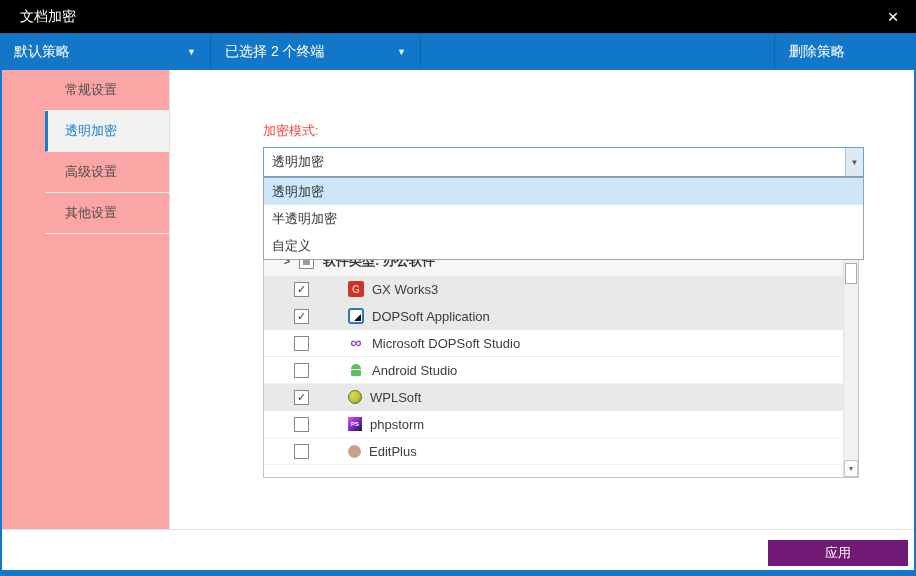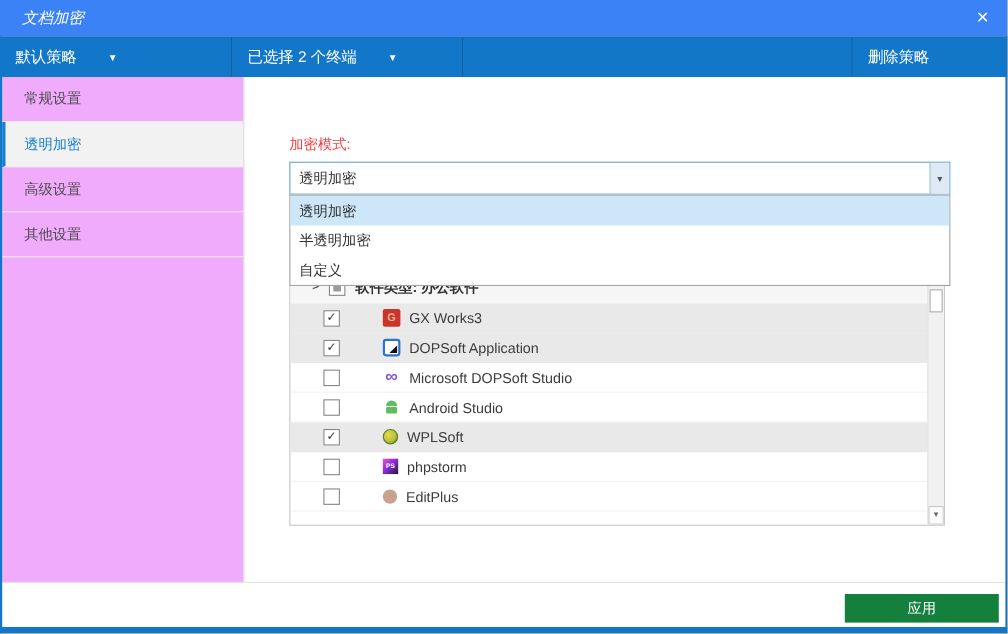--- a/index.html
+++ b/index.html
@@ -1,39 +1,39 @@
 <!DOCTYPE html>
 <html><head>
 <meta charset="utf-8">
 <style>
   html,body{margin:0;padding:0;background:#888;}
   #window{position:relative;width:916px;height:576px;background:#fff;overflow:hidden;
     font-family:"Liberation Sans","DejaVu Sans",sans-serif;}
   
-  .titlebar{position:absolute;left:0;top:0;width:916px;height:33px;background:#3b82f6;
-    display:flex;align-items:center;box-sizing:border-box;padding-left:20px;font-style:italic;}
+  .titlebar{position:absolute;left:0;top:0;width:916px;height:33px;background:#000000;
+    display:flex;align-items:center;box-sizing:border-box;padding-left:20px;}
   .title{color:#fff;font-size:14px;}
   .close-btn{position:absolute;right:10px;top:4px;width:26px;height:25px;color:#fff;
     font-size:19px;display:flex;align-items:center;justify-content:center;cursor:pointer;}
   .toolbar{position:absolute;left:0;top:33px;width:916px;height:37px;background:#1377c9;
     display:flex;box-sizing:border-box;border-top:1px solid rgba(0,0,0,0.10);}
   .tb-sec{box-sizing:border-box;display:flex;align-items:center;color:#fff;font-size:14px;
     padding:0 14px;border-right:1px solid rgba(0,0,0,0.16);cursor:pointer;}
-  .tb-sec.dd{gap:28px;}
+  .tb-sec.dd{justify-content:space-between;gap:28px;}
   .tb-sec.s1{width:211px;}
   .tb-sec.s2{width:210px;}
   .tb-sec.s3{flex:1;cursor:default;}
   .tb-sec.s4{width:141px;border-right:none;}
   .tb-arrow{font-size:9px;opacity:.95;}
   .left-edge,.right-edge{position:absolute;top:33px;bottom:0;width:2px;background:#1377c9;}
   .left-edge{left:0;} .right-edge{right:0;}
   .bottom-bar{position:absolute;left:0;bottom:0;width:916px;height:6px;background:#1377c9;}
   
-  .sidebar{position:absolute;left:2px;top:70px;width:220px;height:459px;background:#f0abfc;
-    border-right:1px solid #e3e3e3;box-sizing:border-box;}
+  .sidebar{position:absolute;left:2px;top:70px;width:168px;height:459px;background:#fca5a5;
+    border-right:1px solid #e3e3e3;box-sizing:border-box;padding-left:43px;}
   .side-item{height:40px;line-height:39px;padding-left:20px;font-size:13px;color:#4d4d4d;
     border-bottom:1px solid #ededed;cursor:pointer;}
   .side-item.selected{background:#f2f2f2;color:#1a80c9;border-left:3px solid #1a80c9;padding-left:17px;}
   
   .enc-label{position:absolute;left:263px;top:122px;font-size:13px;color:#ef4444;}
   .select{position:absolute;left:263px;top:147px;width:601px;height:30px;background:#fff;
     border:1px solid #66a2d4;box-sizing:border-box;display:flex;align-items:center;cursor:pointer;}
   .select-value{flex:1;padding-left:8px;font-size:13px;color:#333;}
   .select-btn{width:17px;align-self:stretch;background:#dfe9f3;border-left:1px solid #abc4da;
     display:flex;align-items:center;justify-content:center;font-size:8px;color:#555;cursor:pointer;}
@@ -81,21 +81,21 @@
     border-left:1px solid #e2e2e2;box-sizing:border-box;}
   .sc-up{position:absolute;top:0;left:0;right:0;height:16px;text-align:center;font-size:7px;
     color:#999;line-height:16px;cursor:pointer;}
   .sc-thumb{position:absolute;top:17px;left:1px;right:1px;height:21px;background:#fff;
     border:1px solid #ababab;box-sizing:border-box;cursor:pointer;}
   .sc-down{position:absolute;bottom:0;left:0;right:0;height:17px;background:#fbfbfb;
     border:1px solid #c9c9c9;box-sizing:border-box;text-align:center;font-size:7px;color:#666;
     line-height:15px;cursor:pointer;}
   
   .footer-divider{position:absolute;left:2px;right:2px;top:529px;height:1px;background:#e2e2e2;}
-  .apply-btn{position:absolute;left:768px;top:540px;width:140px;height:26px;background:#15803d;
+  .apply-btn{position:absolute;left:768px;top:540px;width:140px;height:26px;background:#701a75;
     color:#fff;font-size:13px;display:flex;align-items:center;justify-content:center;cursor:pointer;}
 </style>
 </head>
 <body>
 
 <div id="window">
 
   <div class="titlebar">
     <span class="title">文档加密</span>
     <span class="close-btn">×</span>

